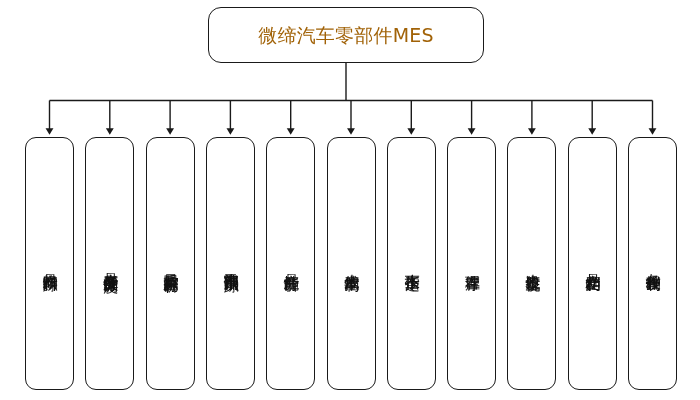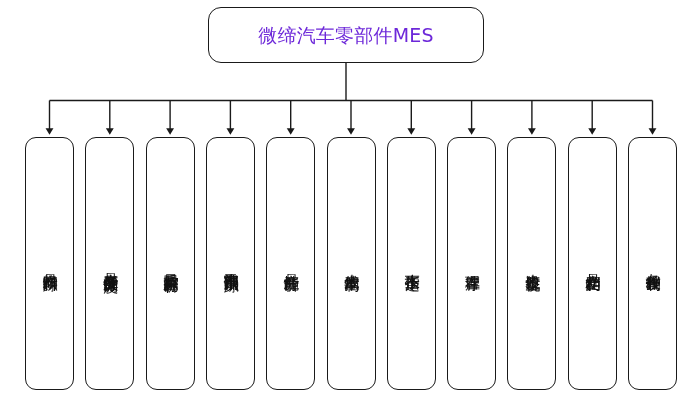--- a/index.html
+++ b/index.html
@@ -37,21 +37,21 @@
     left: 208px;
     top: 7px;
     width: 276px;
     height: 56px;
     border-radius: 13px;
     z-index: 3;
   }
   .root-label {
     font-size: 19px;
     line-height: 1;
-    color: #6d28d9;
+    color: #a16207;
     letter-spacing: 0.2px;
     white-space: nowrap;
   }
   .leaf-node {
     top: 137px;
     width: 49px;
     height: 253px;
     z-index: 3;
   }
   .leaf-label {

